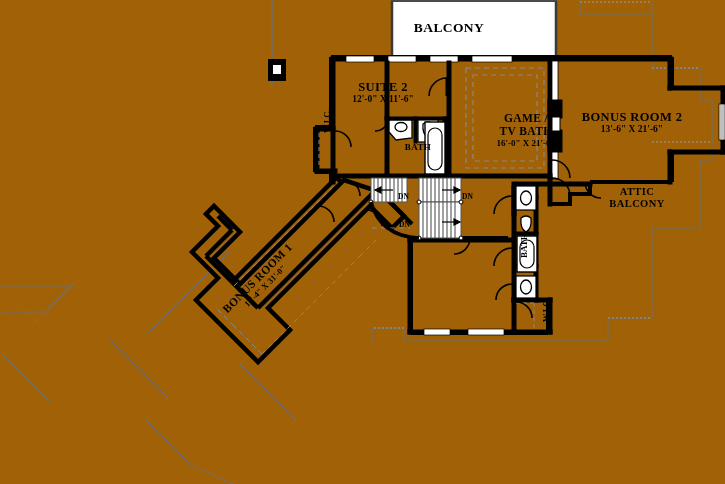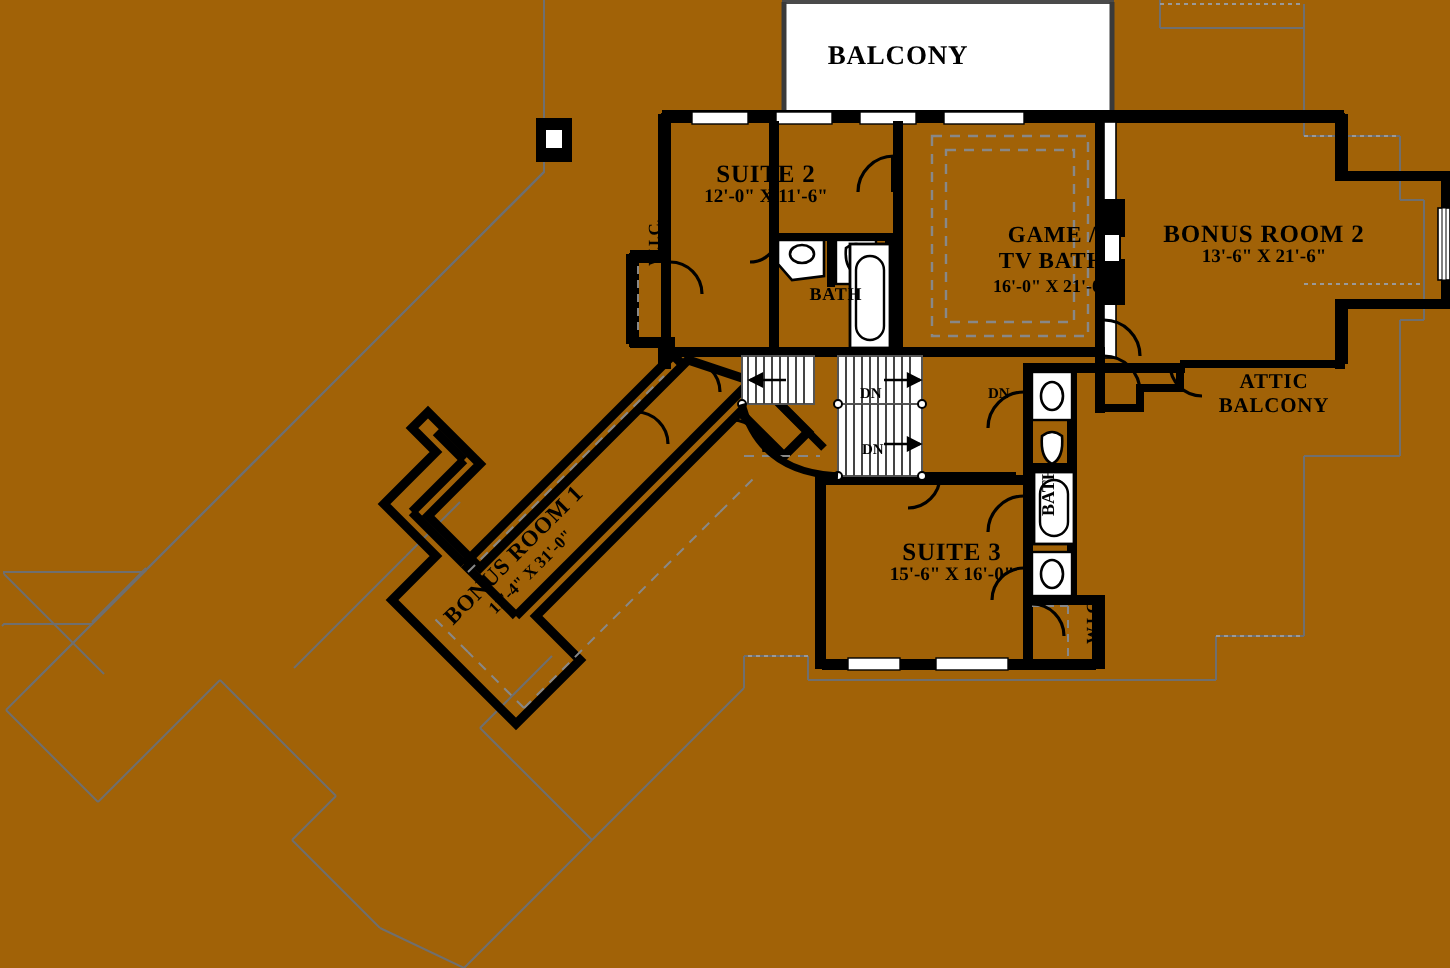--- a/index.html
+++ b/index.html
@@ -71,21 +71,20 @@
   }
   .lbl-bonus1-wrap .room-name { font-size:11.5px; }
   .lbl-bonus1-wrap .room-dims { font-size:8.5px; }
   .dn-lbl {
     position: absolute;
     font-size: 7.5px;
     font-weight: bold;
     color: #000;
     font-family: "Liberation Serif", "DejaVu Serif", serif;
     pointer-events: none;
-    padding-left: 32px;
   }
   .dn1 { left:398px; top:192px; }
   .dn2 { left:462px; top:192px; }
   .dn3 { left:399px; top:220px; }
 </style>
 </head>
 <body>
 
 <div id="plan-root">
 
@@ -507,24 +506,20 @@
     <div class="room-name">GAME /</div>
     <div class="room-name">TV BATH</div>
     <div class="room-dims">16'-0" X 21'-0"</div>
   </div>
 
   <div class="room-label lbl-bonus2">
     <div class="room-name">BONUS ROOM 2</div>
     <div class="room-dims">13'-6" X 21'-6"</div>
   </div>
 
-  <div class="room-label lbl-suite3">
-    <div class="room-name">SUITE 3</div>
-    <div class="room-dims">15'-6" X 16'-0"</div>
-  </div>
 
   <div class="room-label lbl-attic">
     <div class="room-name">ATTIC</div>
     <div class="room-name">BALCONY</div>
   </div>
 
   <div class="room-label lbl-bath1">
     <div class="room-name">BATH</div>
   </div>
 

